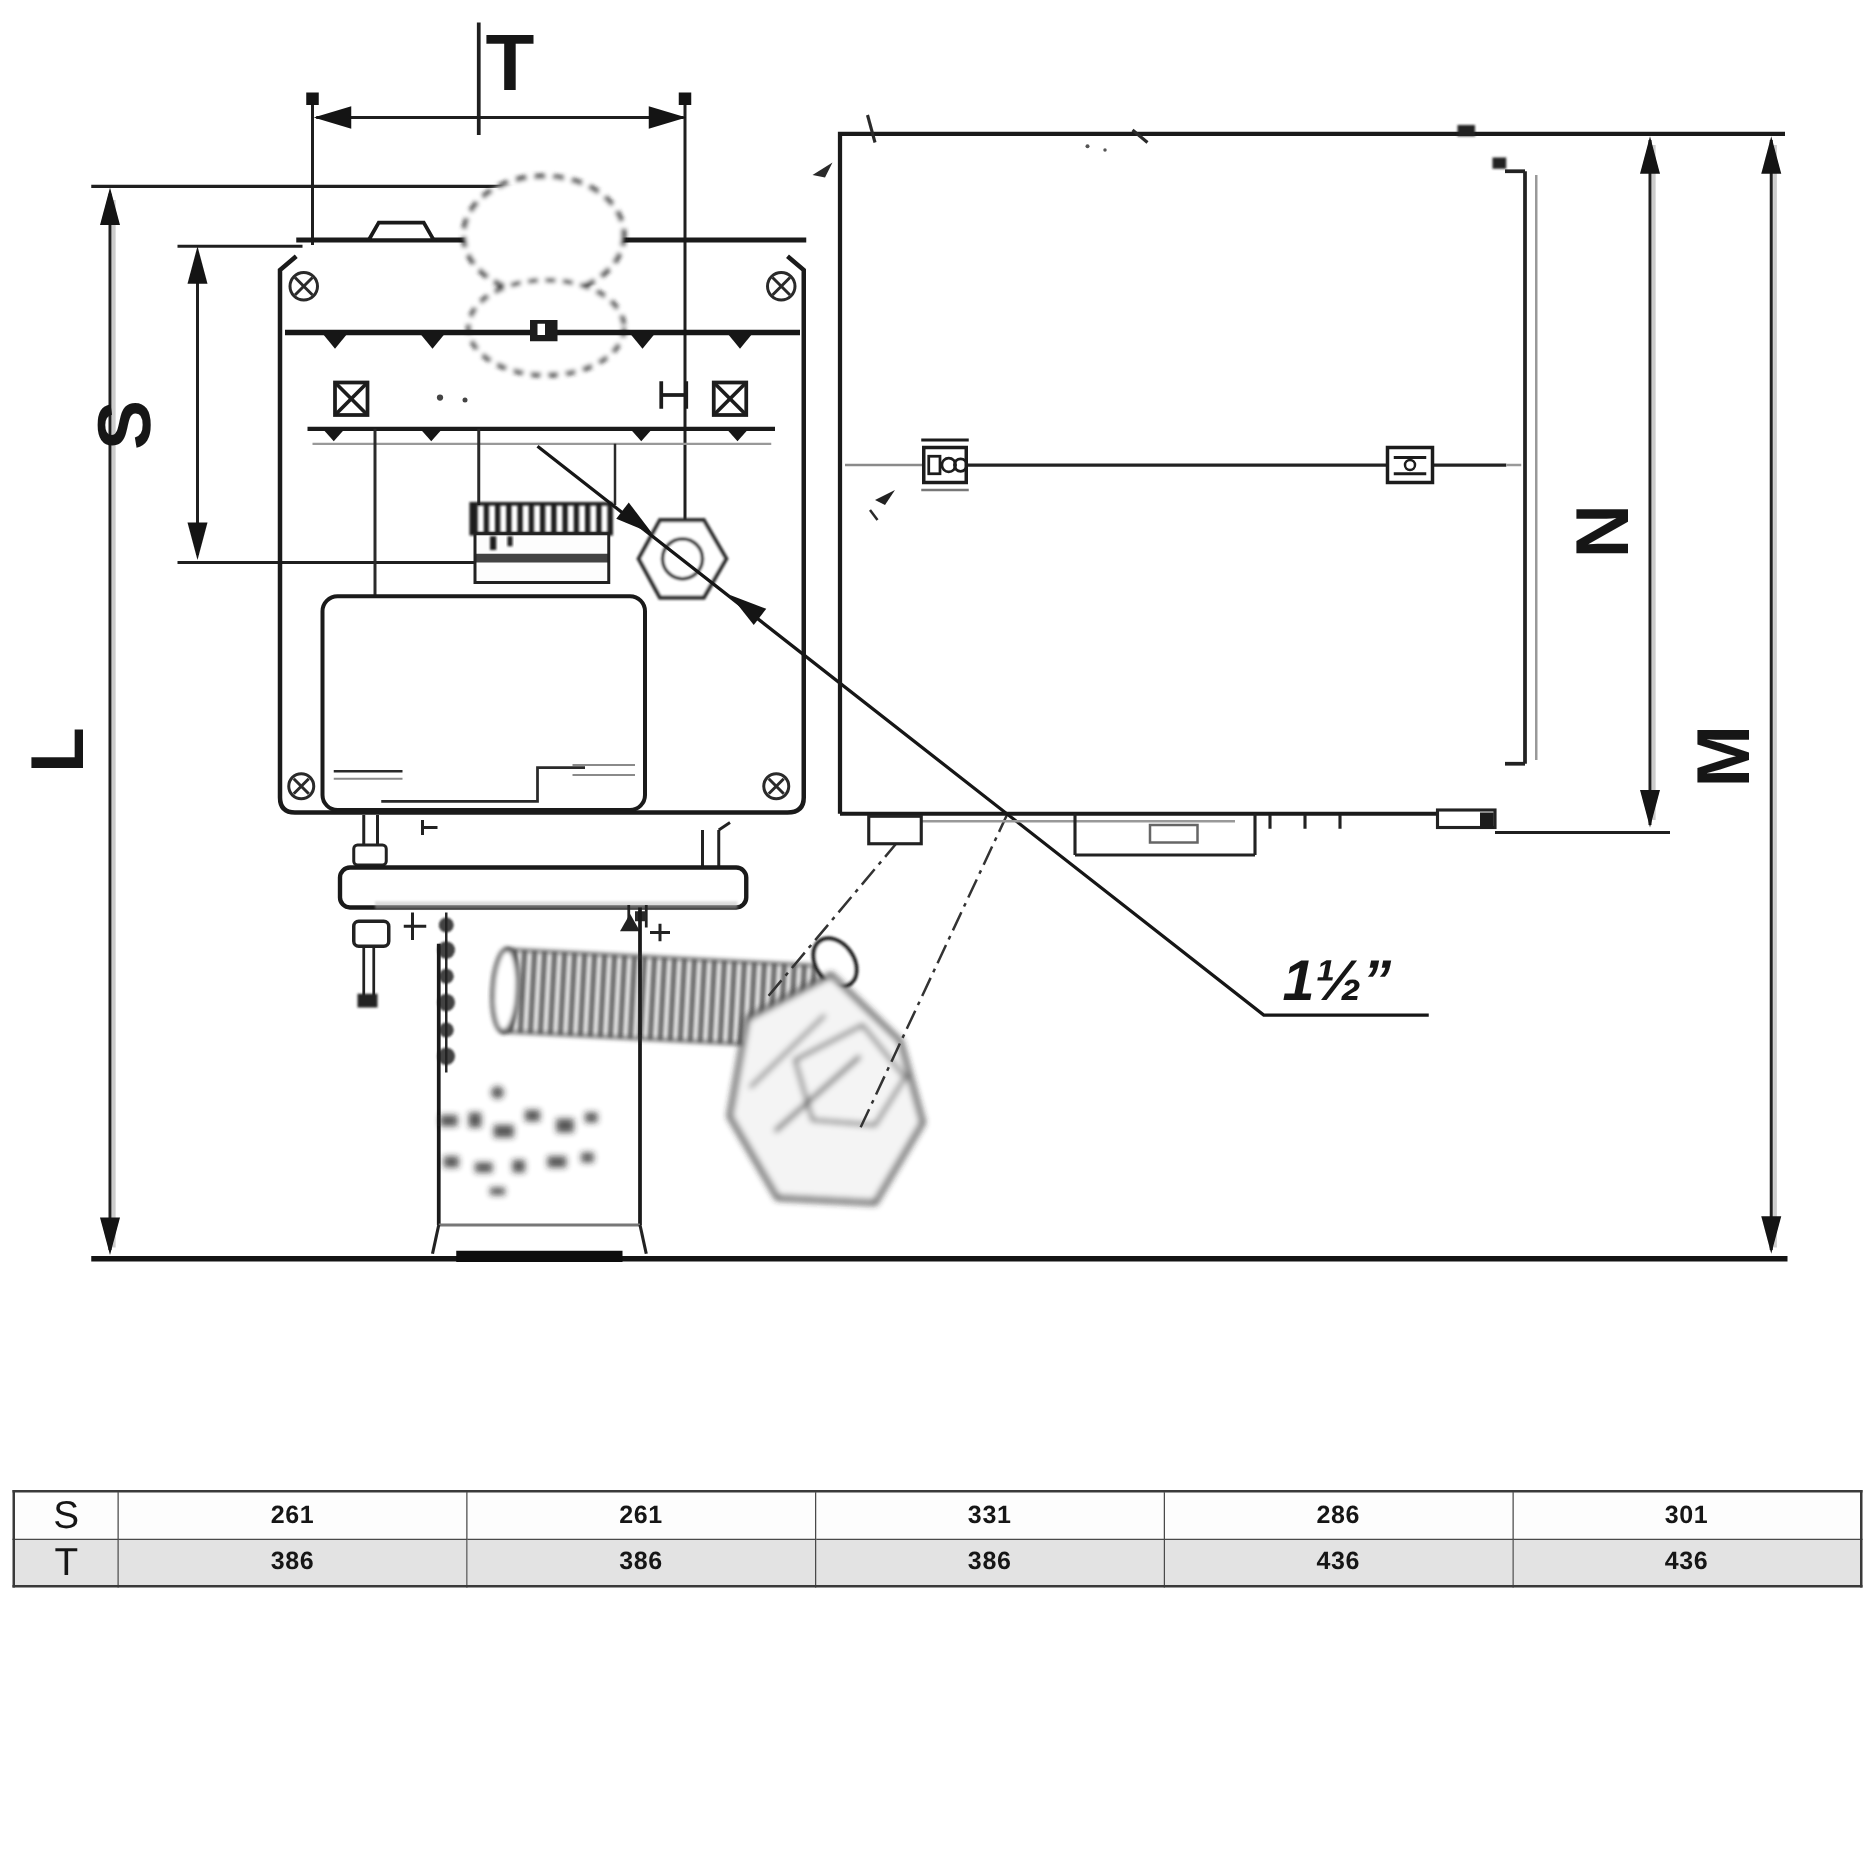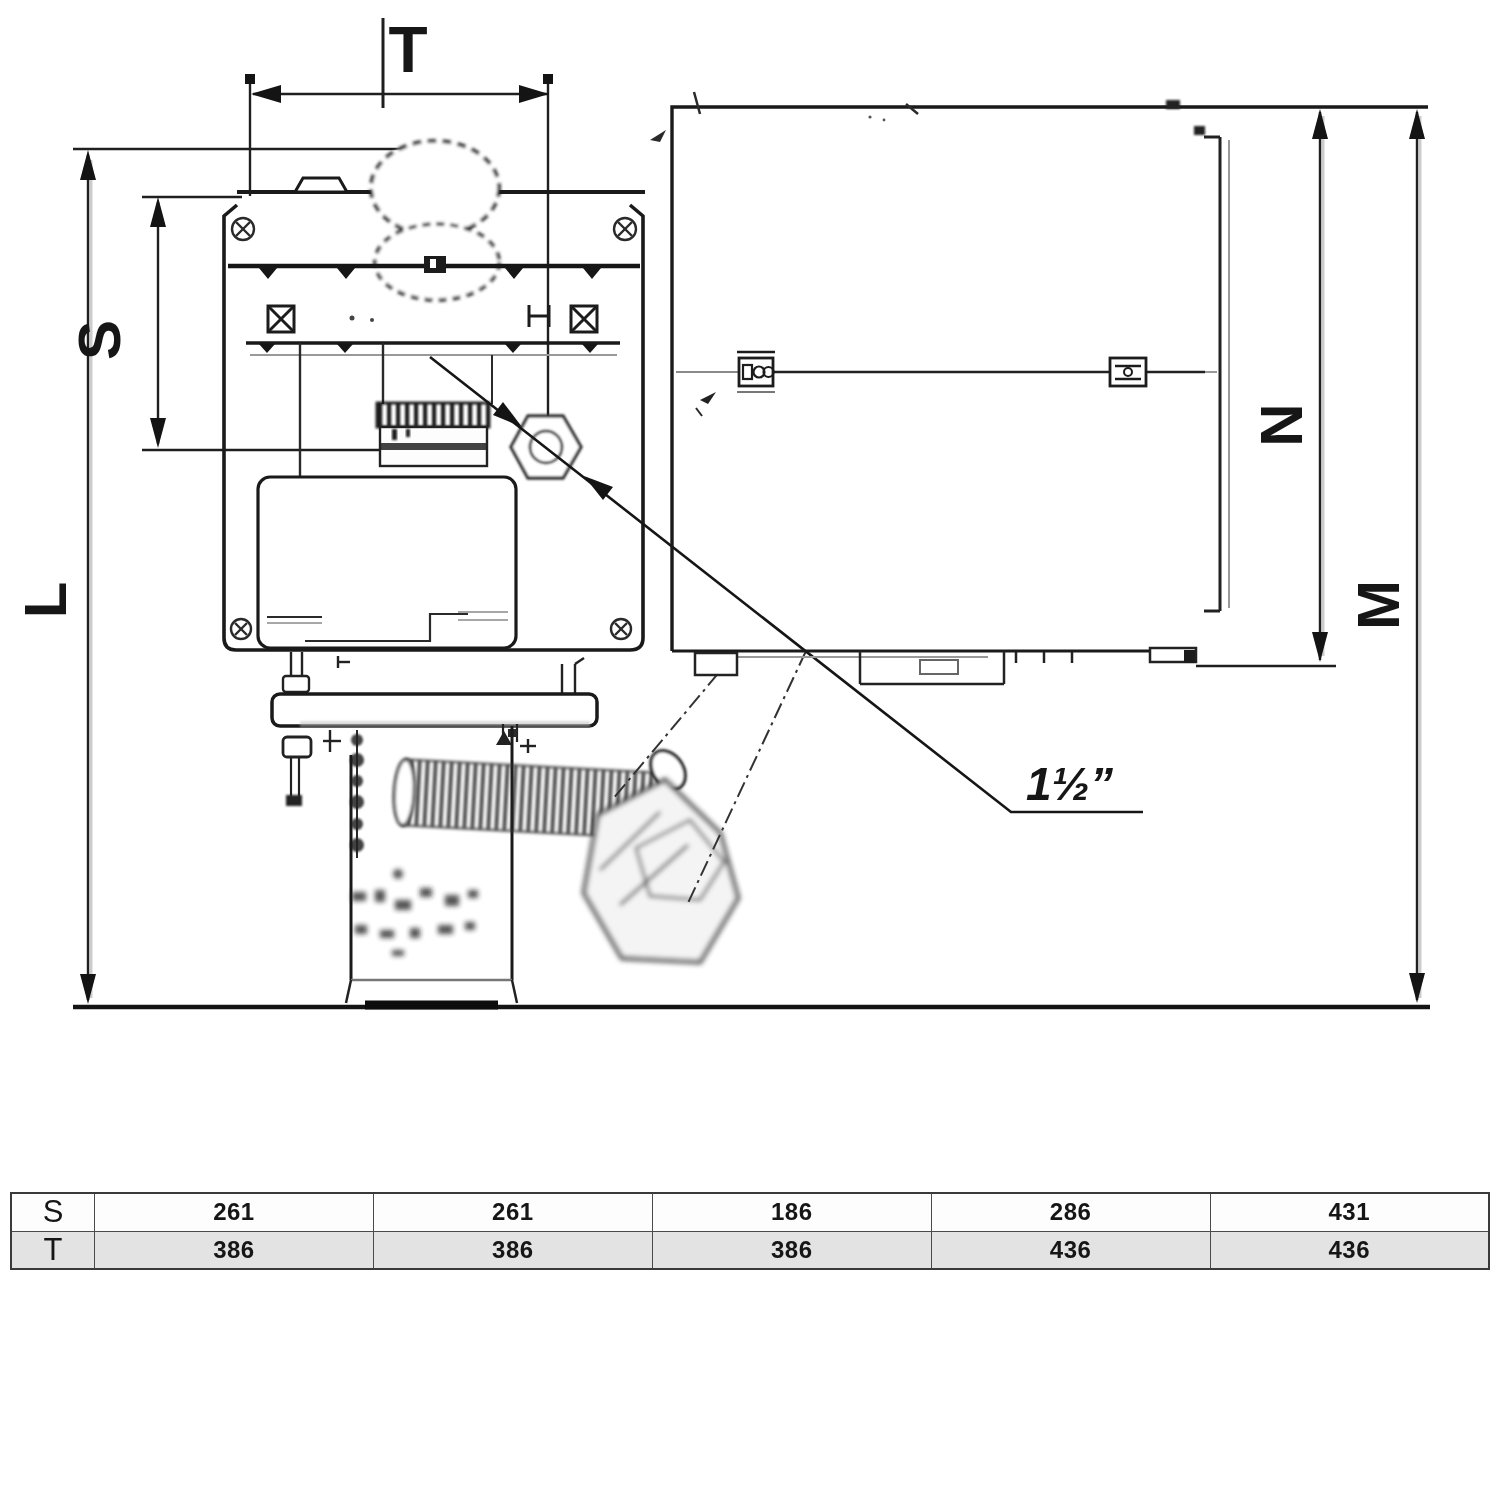--- a/index.html
+++ b/index.html
@@ -7,21 +7,21 @@
          font-family:"Liberation Sans",sans-serif;}
   #drawing{position:absolute;left:0;top:0;}
   
   #dim-table{position:absolute;left:10px;top:1192px;width:1480px;height:76px;
              border-collapse:collapse;table-layout:fixed;
              font-family:"Liberation Sans",sans-serif;}
   #dim-table td{border:1.6px solid #4a4a4a;text-align:center;vertical-align:middle;
                 padding:0;color:#161616;overflow:hidden;}
   #dim-table tr{height:38px;}
   #dim-table .rowhead{font-size:31px;font-weight:400;width:82px;}
-  #dim-table .val{font-size:24px;font-weight:700;letter-spacing:.5px;margin-top:36px;}
+  #dim-table .val{font-size:20px;font-weight:700;letter-spacing:.5px;margin-top:36px;}
   #dim-table tr.row-s td{background:#fdfdfd;}
   #dim-table tr.row-t td{background:#e3e3e3;}
   #dim-table{border:2.5px solid #3a3a3a;}
   
   text{font-family:"Liberation Sans",sans-serif;fill:#161616;}
   .dimlbl{font-size:60px;font-weight:700;}
   .sizelbl{font-size:46px;font-weight:700;font-style:italic;}
 </style>
 </head>
 <body>
@@ -335,23 +335,23 @@
     <line x1="365" y1="1005" x2="498" y2="1005" stroke="#0d0d0d" stroke-width="9"></line>
   </g>
 </svg>
 
 <table id="dim-table">
   <tbody>
         <tr class="row-s">
     <td class="rowhead">S</td>
     <td class="val">261</td>
     <td class="val">261</td>
-    <td class="val">186</td>
+    <td class="val">331</td>
     <td class="val">286</td>
-    <td class="val">431</td>
+    <td class="val">301</td>
   </tr>
   <tr class="row-t">
     <td class="rowhead">T</td>
     <td class="val">386</td>
     <td class="val">386</td>
     <td class="val">386</td>
     <td class="val">436</td>
     <td class="val">436</td>
   </tr>
 </tbody>

